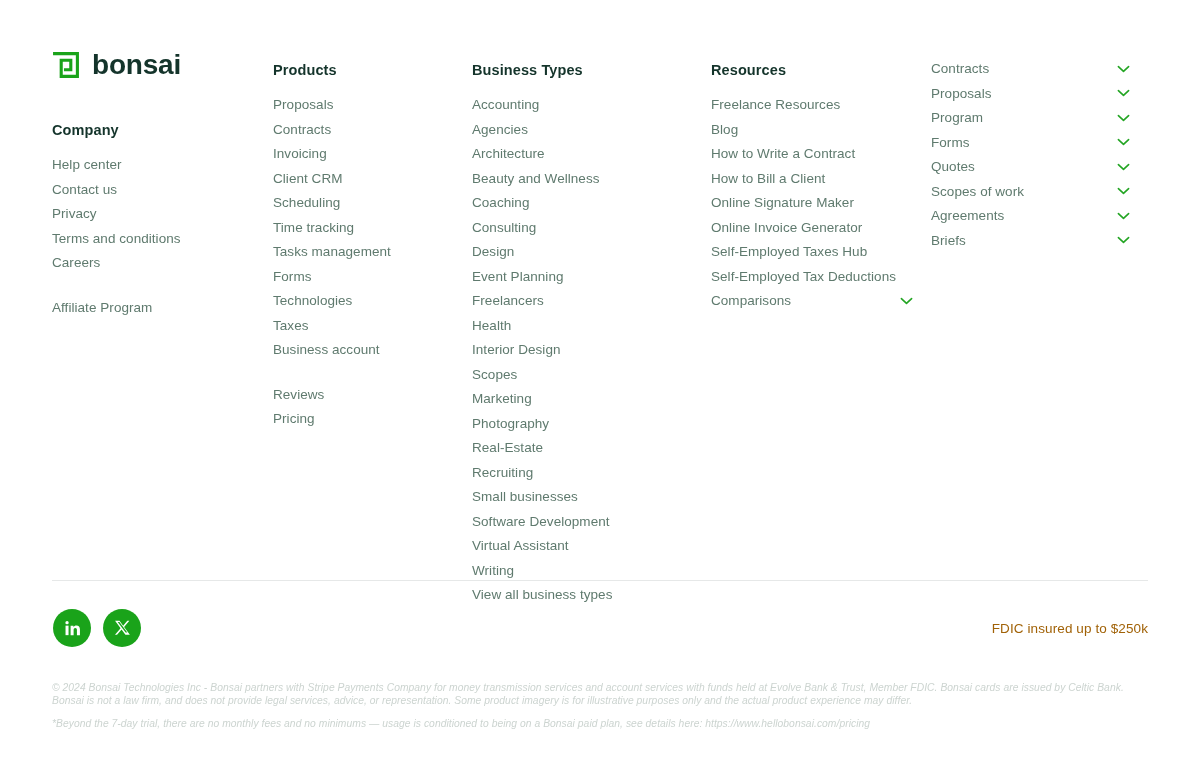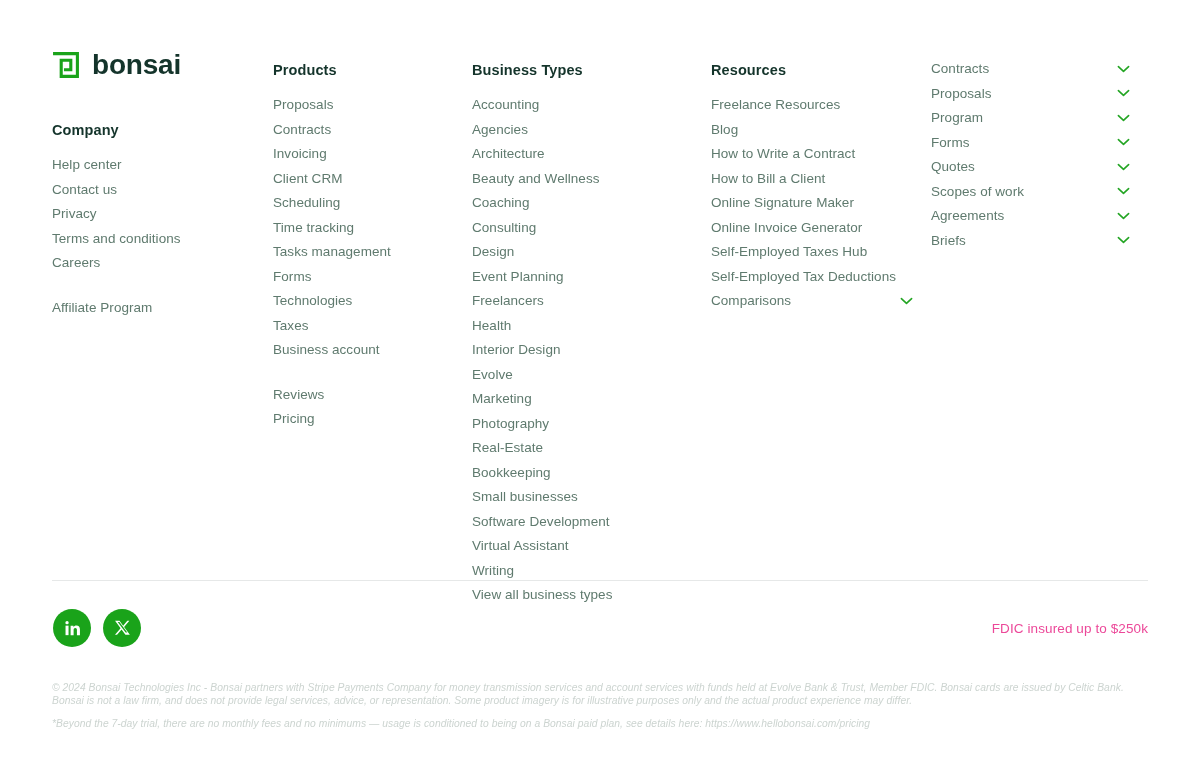--- a/index.html
+++ b/index.html
@@ -122,21 +122,21 @@
     justify-content: center;
     cursor: pointer;
   }
   .social svg { display: block; }
 
   .fdic {
     position: absolute;
     right: 52px;
     top: 621px;
     font-size: 13.5px;
-    color: #ec4899;
+    color: #a16207;
     letter-spacing: 0.1px;
     text-align: left;
   }
 
   
   .legal {
     position: absolute;
     left: 52px;
     width: 1100px;
     font-style: italic;
@@ -200,25 +200,25 @@
         <a class="link">Agencies</a>
         <a class="link">Architecture</a>
         <a class="link">Beauty and Wellness</a>
         <a class="link">Coaching</a>
         <a class="link">Consulting</a>
         <a class="link">Design</a>
         <a class="link">Event Planning</a>
         <a class="link">Freelancers</a>
         <a class="link">Health</a>
         <a class="link">Interior Design</a>
-        <a class="link">Evolve</a>
+        <a class="link">Scopes</a>
         <a class="link">Marketing</a>
         <a class="link">Photography</a>
         <a class="link">Real-Estate</a>
-        <a class="link">Bookkeeping</a>
+        <a class="link">Recruiting</a>
         <a class="link">Small businesses</a>
         <a class="link">Software Development</a>
         <a class="link">Virtual Assistant</a>
         <a class="link">Writing</a>
         <a class="link">View all business types</a>
       </div>
     </div>
 
     <div class="col col-resources">
       <div class="col-title">Resources</div>

